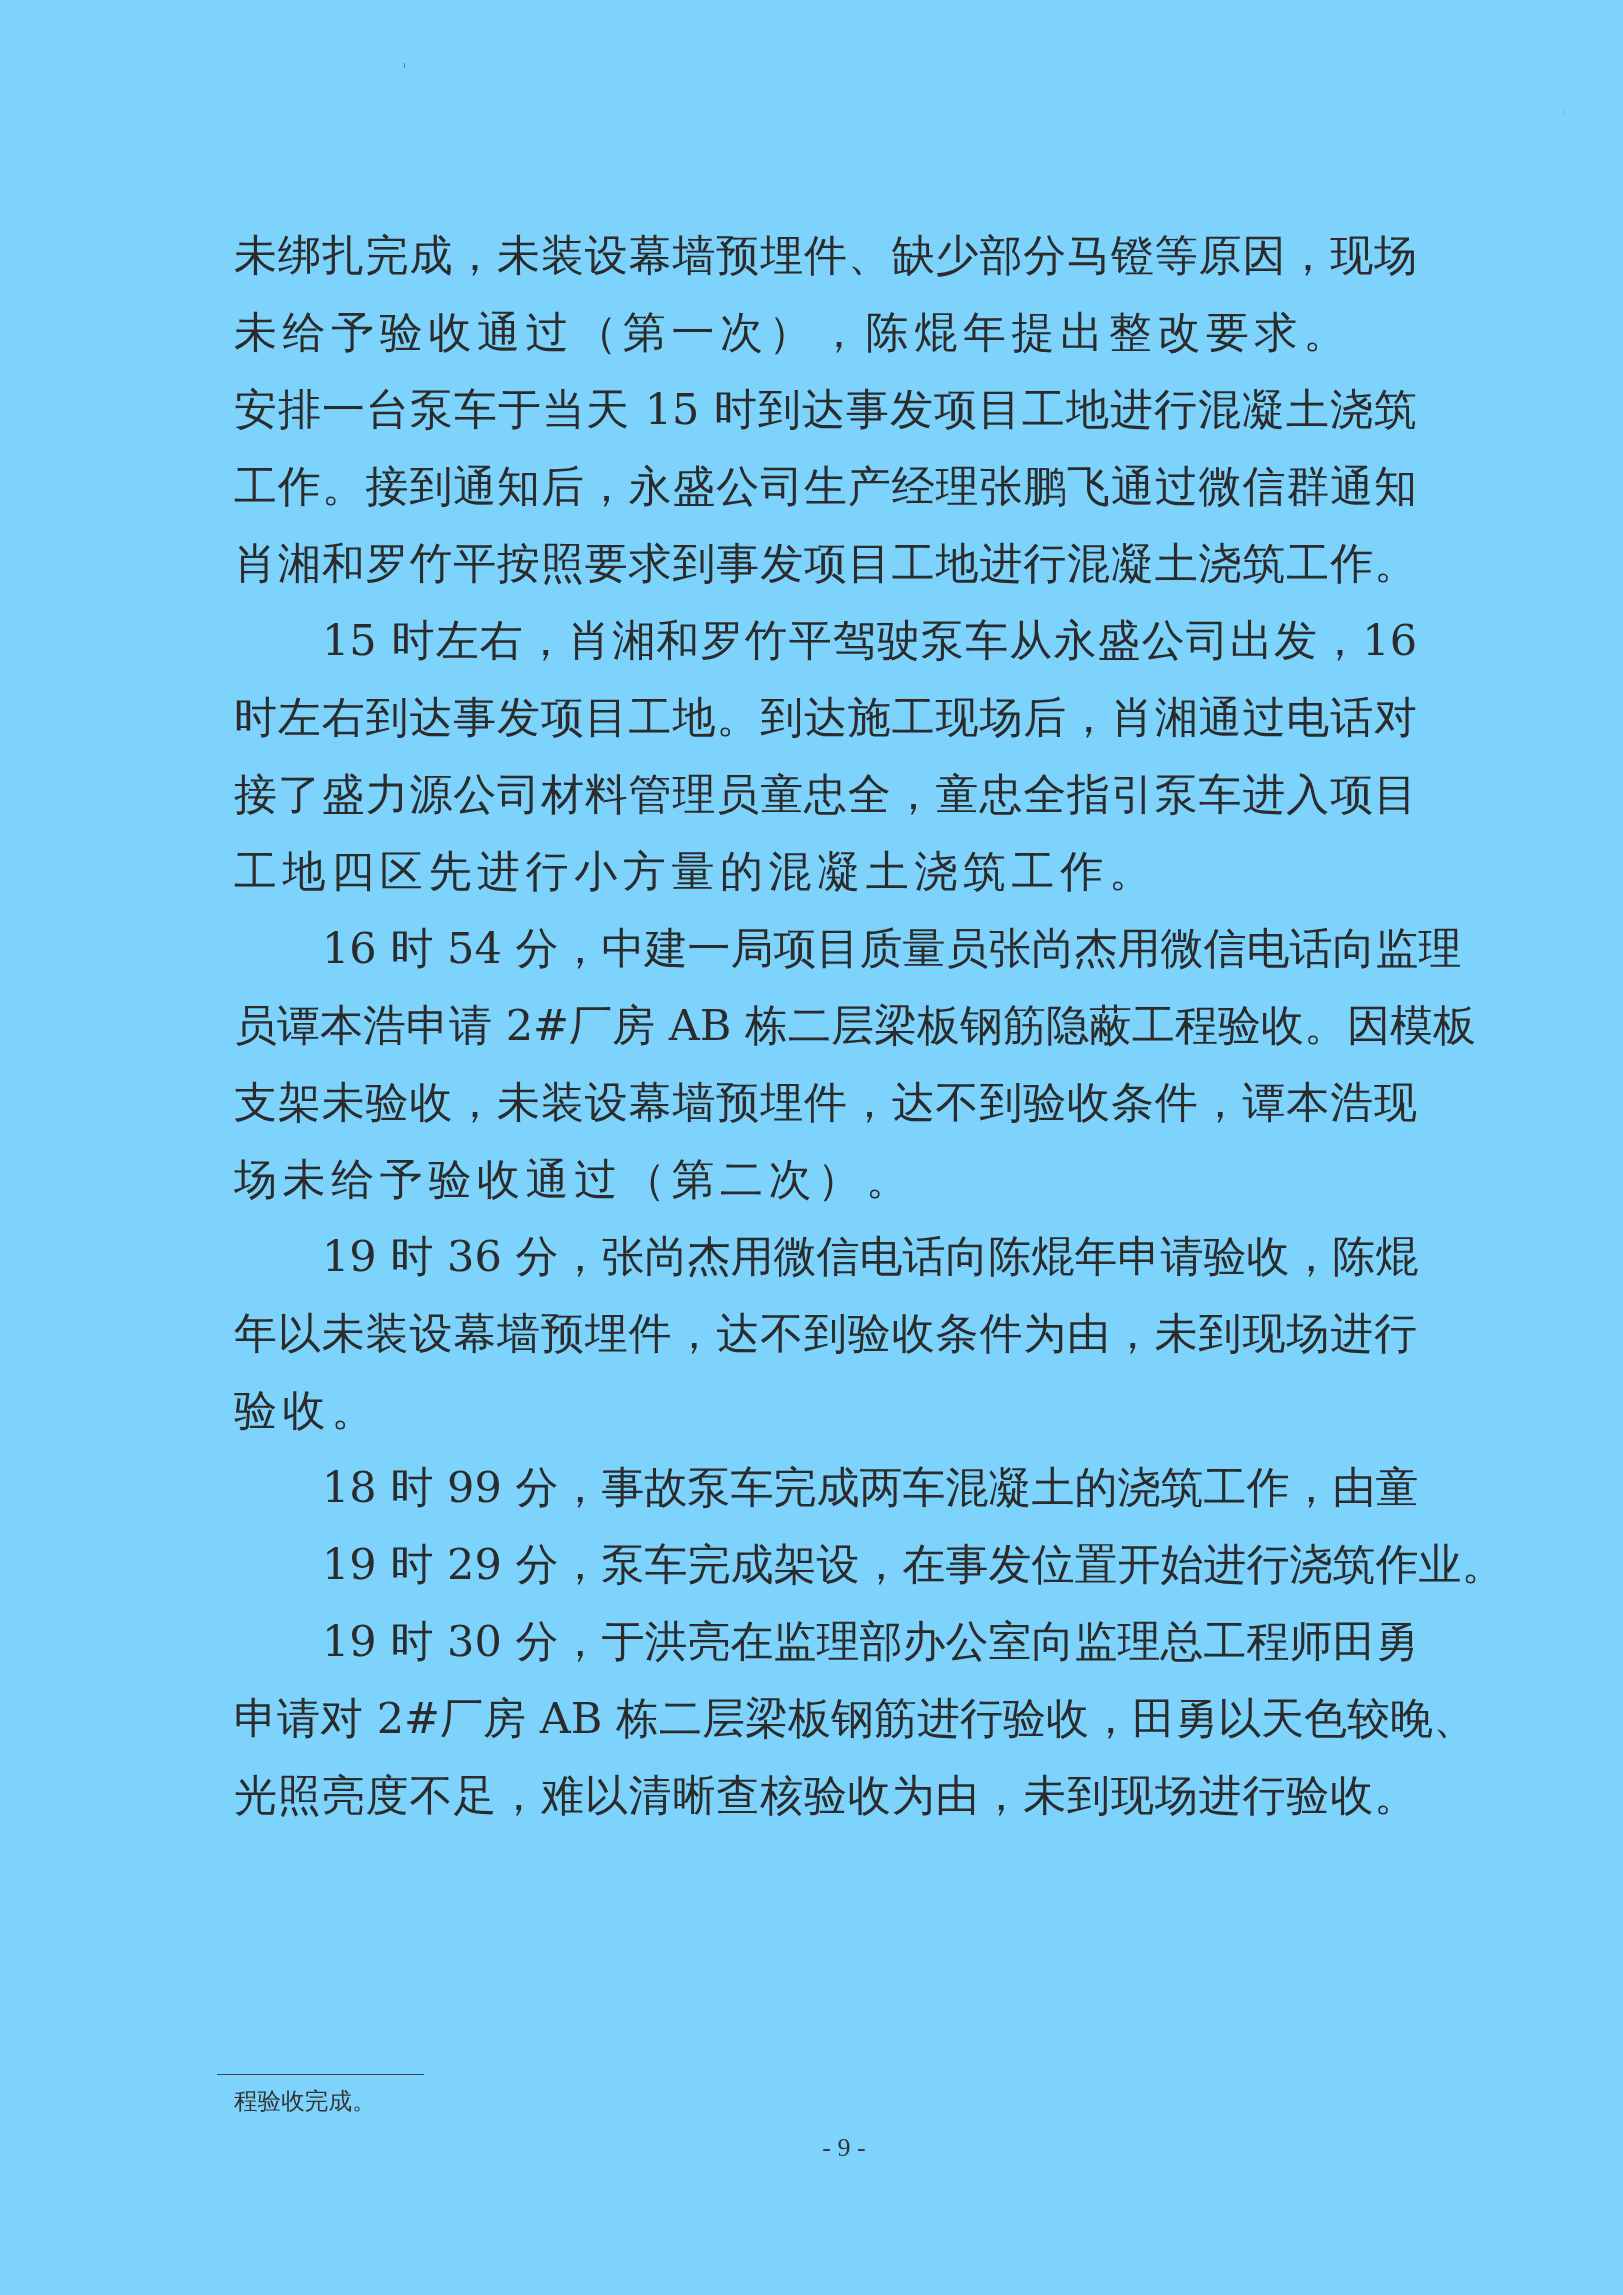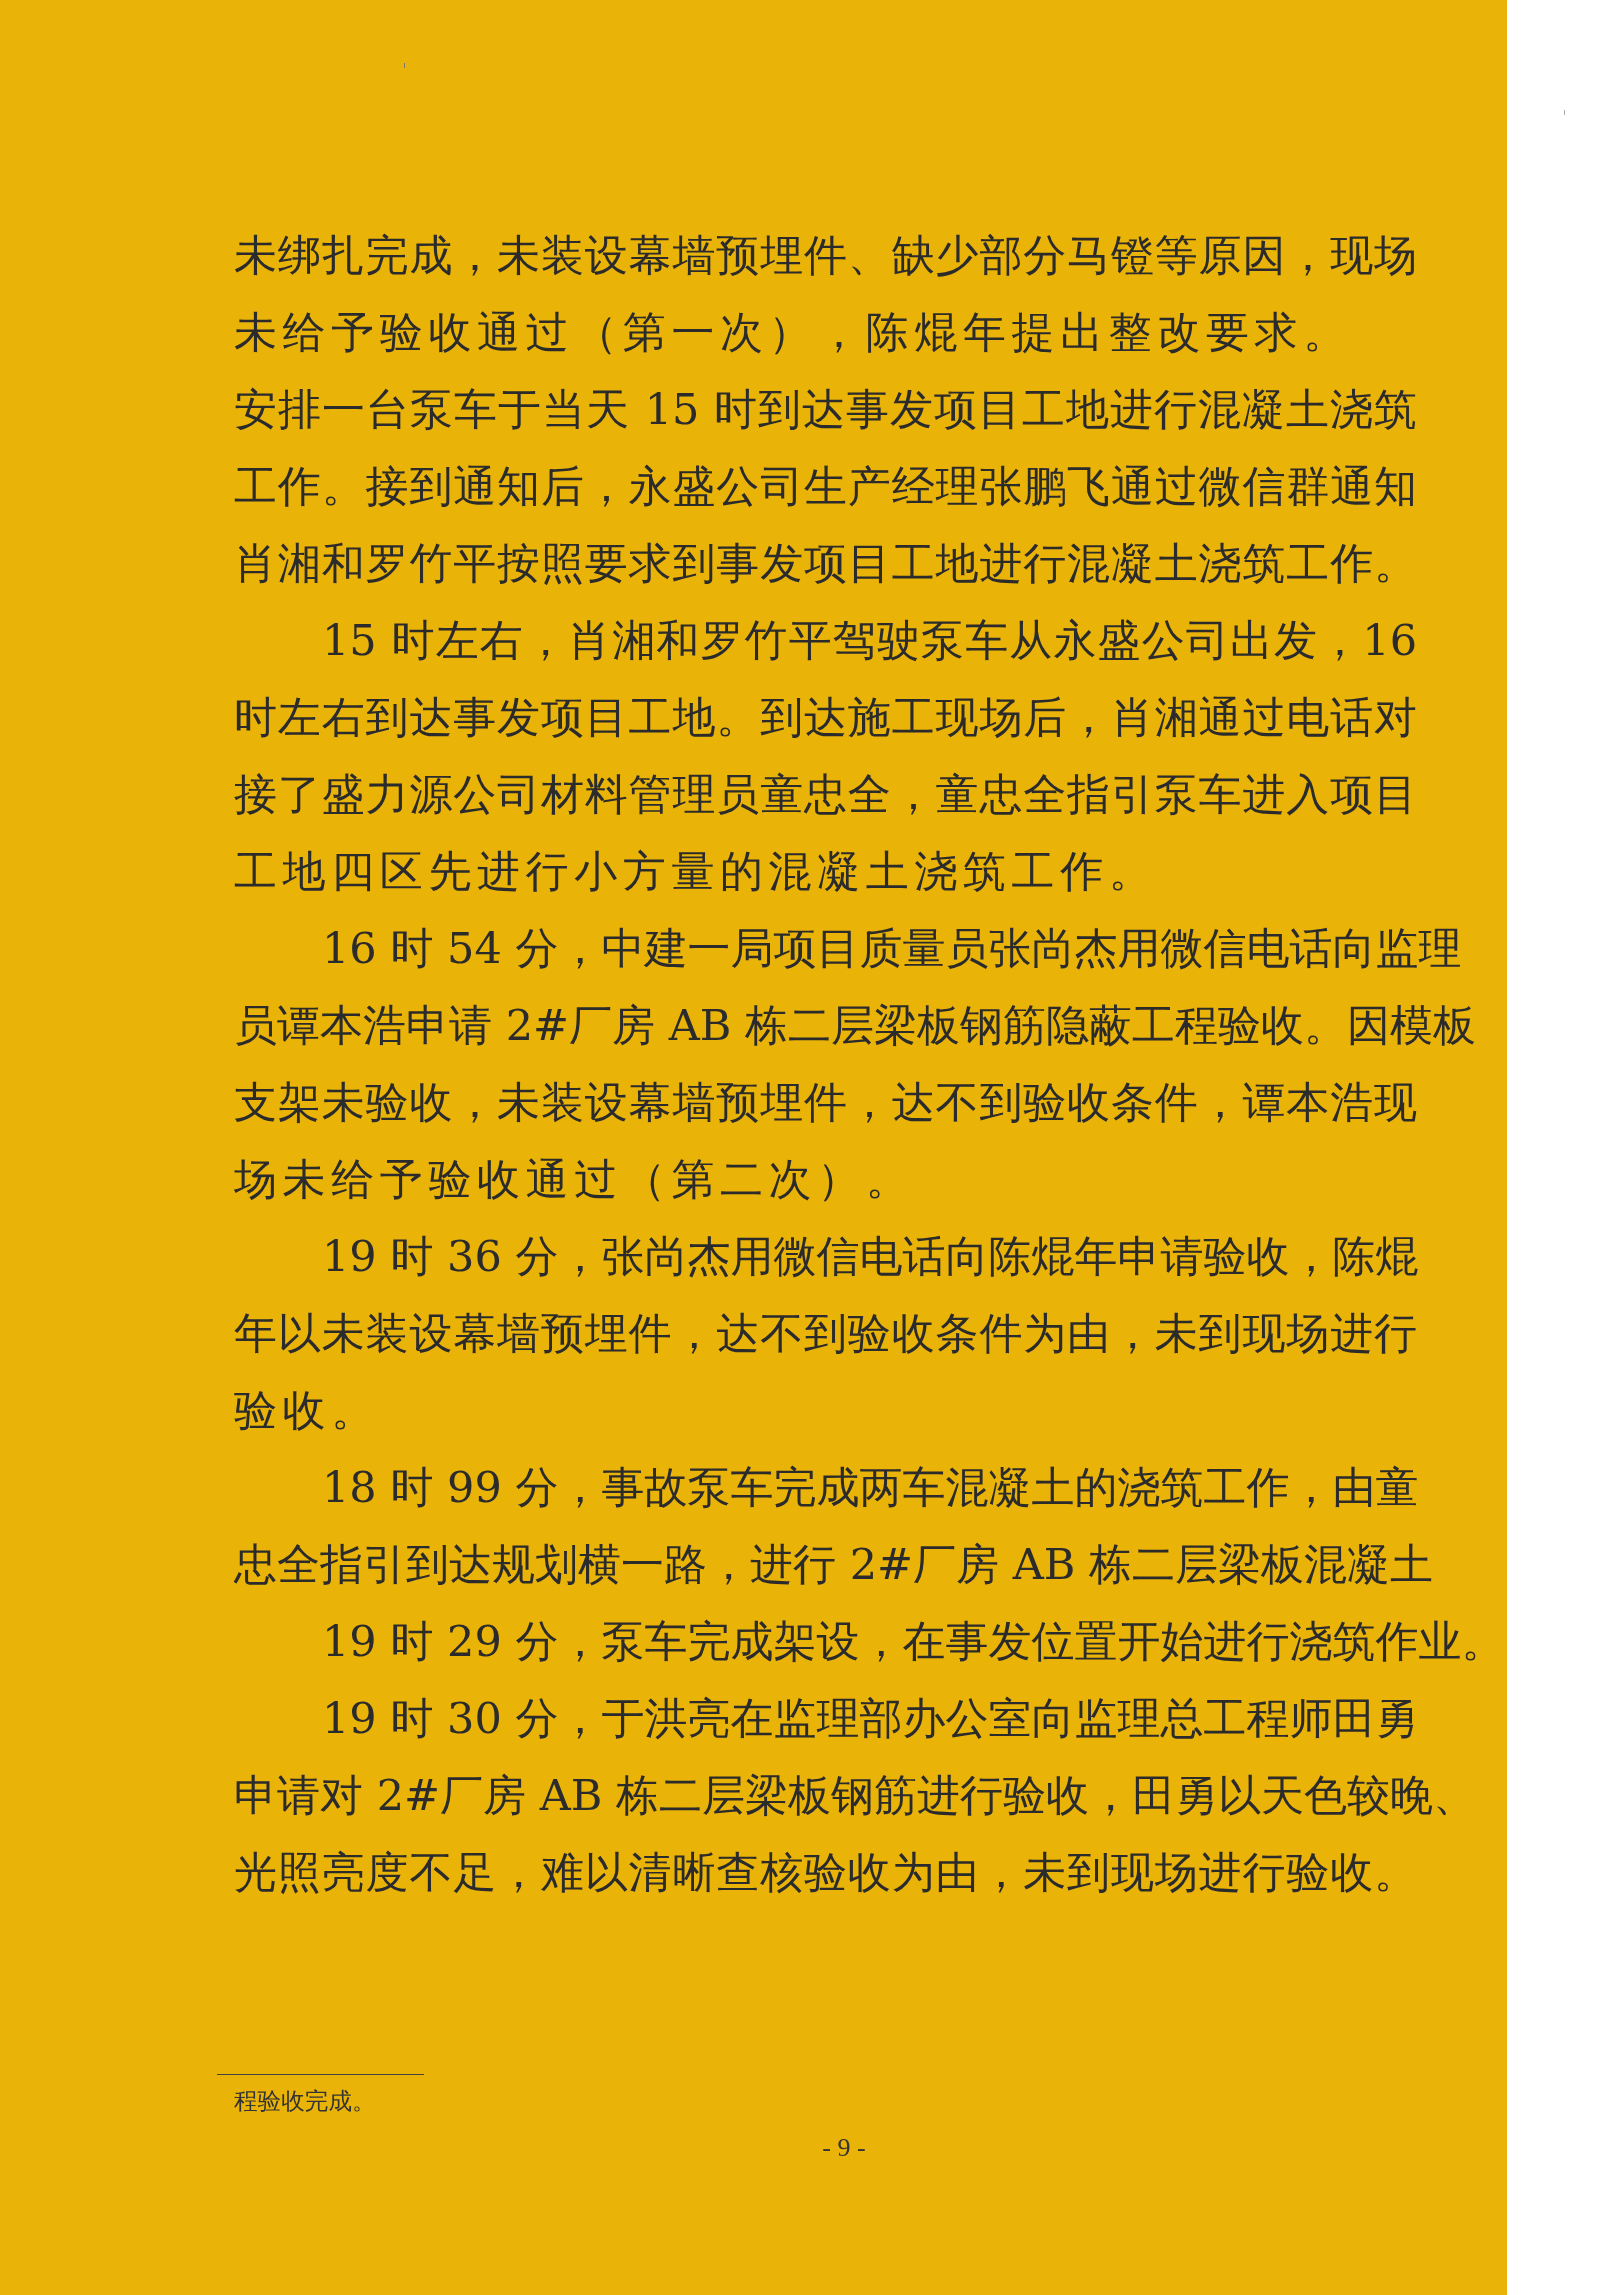--- a/index.html
+++ b/index.html
@@ -11,23 +11,23 @@
     width: 1623px;
     height: 2295px;
     position: relative;
     overflow: hidden;
     font-family: "DejaVu Serif", "Liberation Serif", serif;
     color: #2a2a2a;
   }
   .page {
     position: absolute;
     left: 0; top: 0;
-    width: 1507px;
+    width: 1623px;
     height: 2295px;
-    background: #eab308;
+    background: #7dd3fc;
   }
   .scan-mark {
     position: absolute;
     width: 1.3px;
     background: #777;
   }
   .body-text {
     position: absolute;
     left: 234px;
     top: 217px;
@@ -98,21 +98,20 @@
     <div class="line justify">接了盛力源公司材料管理员童忠全，童忠全指引泵车进入项目</div>
     <div class="line">工地四区先进行小方量的混凝土浇筑工作。</div>
     <div class="line indent justify">16 时 54 分，中建一局项目质量员张尚杰用微信电话向监理</div>
     <div class="line justify">员谭本浩申请 2#厂房 AB 栋二层梁板钢筋隐蔽工程验收。因模板</div>
     <div class="line justify">支架未验收，未装设幕墙预埋件，达不到验收条件，谭本浩现</div>
     <div class="line">场未给予验收通过（第二次）。</div>
     <div class="line indent justify">19 时 36 分，张尚杰用微信电话向陈焜年申请验收，陈焜</div>
     <div class="line justify">年以未装设幕墙预埋件，达不到验收条件为由，未到现场进行</div>
     <div class="line">验收。</div>
     <div class="line indent justify">18 时 99 分，事故泵车完成两车混凝土的浇筑工作，由童</div>
-    <div class="line justify">忠全指引到达规划横一路，进行 2#厂房 AB 栋二层梁板混凝土</div>
     <div class="line indent justify">19 时 29 分，泵车完成架设，在事发位置开始进行浇筑作业。</div>
     <div class="line indent justify">19 时 30 分，于洪亮在监理部办公室向监理总工程师田勇</div>
     <div class="line justify">申请对 2#厂房 AB 栋二层梁板钢筋进行验收，田勇以天色较晚、</div>
     <div class="line justify">光照亮度不足，难以清晰查核验收为由，未到现场进行验收。</div>
   </div>
 
   <div class="footnote-rule"></div>
   <div class="footnote">程验收完成。</div>
 
   <div class="page-number">- 9 -</div>

